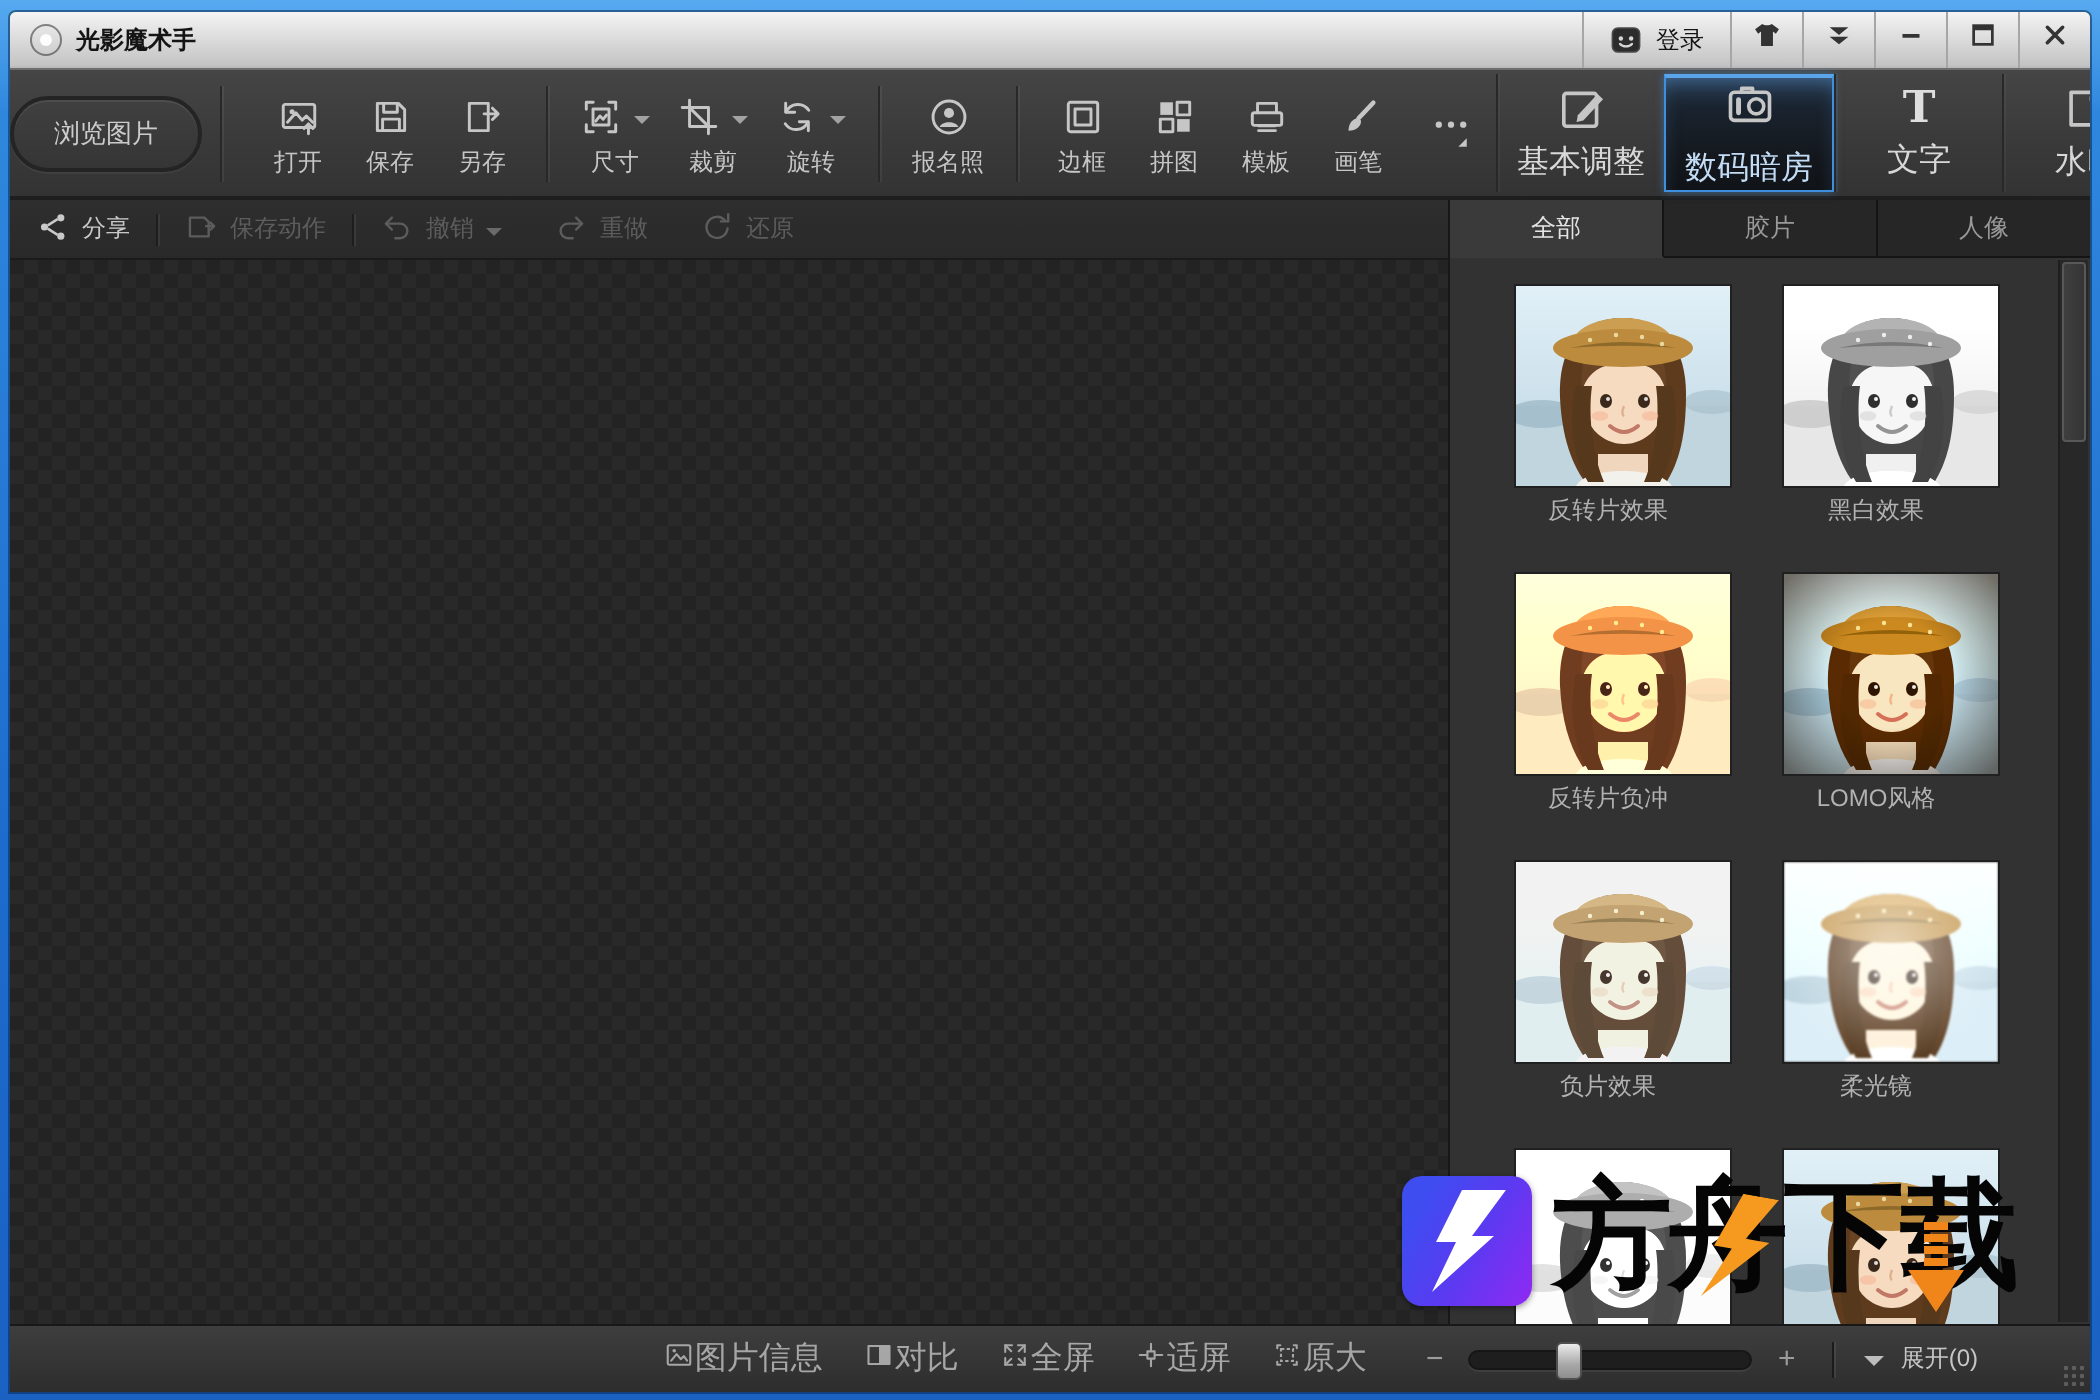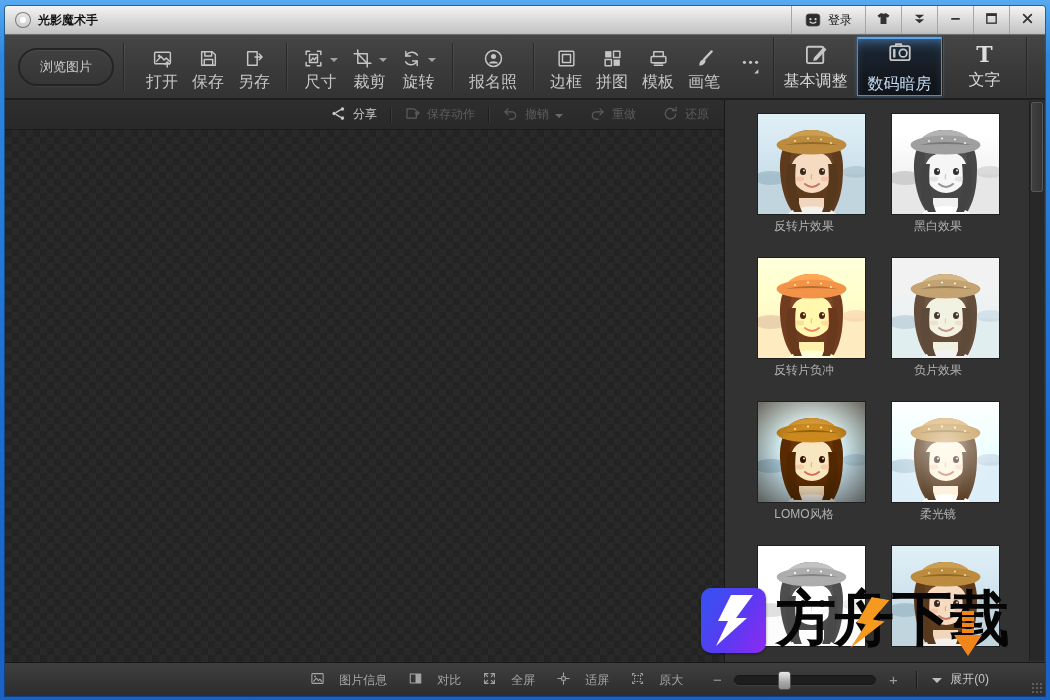--- a/index.html
+++ b/index.html
@@ -28,58 +28,58 @@
   .apptitle{font-size:12px;font-weight:bold;color:#141414;margin-left:7px}
   .tb-right{margin-left:auto;display:flex;align-items:stretch;height:100%}
   .login{display:flex;align-items:center;gap:5px;padding:0 13px;cursor:default;border-left:1px solid #a6a6a6}
   .login-ico{width:18px;height:16px;display:flex}
   .login-label{font-size:12px;color:#141414}
   .winbtns{display:flex;height:100%}
   .winbtn{width:35px;display:flex;align-items:center;justify-content:center;border-left:1px solid #a6a6a6}
   .winbtn svg{width:17px;height:17px}
   
   .toolbar{
-    height:63px;flex:none;display:flex;align-items:center;padding-left:13px;
+    height:63px;flex:none;display:flex;align-items:center;
     background:linear-gradient(180deg,#454545,#3a3a3a 55%,#333333);
     border-bottom:2px solid #1e1e1e;color:#c6c6c6;
   }
   .browse{
     width:96px;height:38px;border-radius:19px;flex:none;
     background:linear-gradient(180deg,#404040,#353535);
     border:2px solid #242424;box-shadow:inset 0 1px 0 rgba(255,255,255,.07),0 1px 0 rgba(255,255,255,.05);
     color:#cbcbcb;font-size:13px;font-family:inherit;
   }
   .tool-items{display:flex;align-items:center;margin-left:6px}
   .tsep{width:1px;height:48px;background:#282828;box-shadow:1px 0 0 rgba(255,255,255,.06);margin:0 9px;flex:none}
   .tool{display:flex;flex-direction:column;align-items:center;padding:3px 7px;min-width:32px}
   .t-top{height:26px;display:flex;align-items:center}
   .t-ico svg{width:21px;height:21px;display:block}
   .dd{width:0;height:0;border:4px solid transparent;border-top-color:#a2a2a2;margin-left:6px;margin-top:6px}
-  .t-label{font-size:16px;color:#c6c6c6;margin-top:3px;white-space:nowrap;line-height:13px}
+  .t-label{font-size:12px;color:#c6c6c6;margin-top:3px;white-space:nowrap;line-height:13px}
   .more-tool .t-top{height:26px}
   
   .modes{margin-left:auto;display:flex;align-self:stretch;align-items:stretch;margin:2px 5px 2px 0}
   .mode{width:83px;display:flex;flex-direction:column;align-items:center;justify-content:center;gap:4px;
     border-left:1px solid #282828;box-shadow:inset 1px 0 0 rgba(255,255,255,.04);position:relative}
   .mode:last-child{border-right:1px solid #282828}
   .m-ico svg{width:26px;height:26px;display:block}
   .m-label{font-size:16px;color:#d8d8d8;white-space:nowrap}
   .mode.active{
     border:1px solid #3e8fdd;border-top:2px solid #5aa4ea;background:linear-gradient(180deg,#1d2a39,#14181d 70%,#101317);
     box-shadow:inset 0 8px 14px -8px rgba(110,180,255,.65),0 0 4px rgba(70,150,230,.5);
     justify-content:space-between;
   }
   .mode.active .m-label{color:#c3dcf6}
   .t-letter{font-family:"DejaVu Serif","Liberation Serif",serif;font-weight:bold;font-size:22px;color:#dedede;line-height:24px}
   
   .main{flex:1;display:flex;min-height:0}
   .left-col{flex:1;display:flex;flex-direction:column;min-width:0}
   .subbar{
     height:29px;flex:none;background:linear-gradient(180deg,#2e2e2e,#292929);
-    border-bottom:1px solid #1b1b1b;display:flex;align-items:center;justify-content:flex-end;padding-right:2px;padding-left:48px;
+    border-bottom:1px solid #1b1b1b;display:flex;align-items:center;padding-right:2px;
   }
   .act{display:flex;align-items:center;gap:6px;padding:0 13px;font-size:12px;color:#c9c9c9;height:100%}
   .act svg{width:17px;height:17px}
   .act.disabled{color:#5c5c5c}
   .asep{width:1px;height:16px;background:#1d1d1d;box-shadow:1px 0 0 rgba(255,255,255,.07)}
   .dd-sm{width:0;height:0;border:4px solid transparent;border-top-color:#6a6a6a;margin-top:7px}
   .canvas{
     flex:1;background-color:#232323;
     background-image:
       linear-gradient(45deg,#292929 25%,transparent 25%,transparent 75%,#292929 75%),
@@ -115,21 +115,21 @@
   
   .bottombar{
     height:33px;flex:none;display:flex;align-items:center;padding:0 12px;position:relative;
     background:linear-gradient(180deg,#3e3e3e,#2d2d2d);border-top:1px solid #181818;
   }
   .nav-group{display:flex;border:1px solid #222;border-radius:13px;overflow:hidden;
     background:linear-gradient(180deg,#434343,#323232);box-shadow:inset 0 1px 0 rgba(255,255,255,.06)}
   .nav-btn{padding:5px 14px;font-size:12px;color:#c9c9c9;border-left:1px solid #262626;box-shadow:inset 1px 0 0 rgba(255,255,255,.04)}
   .nav-btn:first-child{border-left:none;box-shadow:none}
   .spacer{flex:1}
-  .view-btn{display:flex;align-items:flex-end;gap:14px;color:#a6a6a6;font-size:12px;margin-left:21px}
+  .view-btn{display:flex;align-items:center;gap:0;color:#a6a6a6;font-size:16px;margin-left:21px}
   .view-btn svg{width:15px;height:15px}
   .zoom-cluster{display:flex;align-items:center;margin-left:26px}
   .zbtn{color:#9c9c9c;font-size:15px;width:16px;text-align:center;line-height:16px}
   .ztrack{width:140px;height:8px;margin:0 9px;background:#1e1e1e;border:1px solid #161616;border-radius:5px;
     box-shadow:0 1px 0 rgba(255,255,255,.06);position:relative}
   .zthumb{position:absolute;top:-5px;width:11px;height:17px;
     background:linear-gradient(180deg,#ececec,#a8a8a8 60%,#8e8e8e);border:1px solid #4f4f4f;border-radius:3px}
   .bsep{width:1px;height:18px;background:#1b1b1b;box-shadow:1px 0 0 rgba(255,255,255,.07);margin:0 15px}
   .expand{display:flex;align-items:center;gap:8px;color:#c6c6c6;font-size:12px;margin-right:44px}
   .caret-down{width:0;height:0;border:5px solid transparent;border-top-color:#bdbdbd;margin-top:6px}
@@ -441,20 +441,31 @@
                 <path d="M16.2 10.8A6.2 6.2 0 1 1 14.6 6" stroke="currentColor" fill="none" stroke-width="1.4" stroke-linecap="round" stroke-linejoin="round"></path>
                 <path d="M16.6 2.4v4.3h-4.3" stroke="currentColor" fill="none" stroke-width="1.4" stroke-linecap="round" stroke-linejoin="round"></path>
               </svg></span>
           <span>还原</span>
         </div>
       </div>
       <div class="canvas"></div>
     </div>
 
     <div class="right-col">
+      <div class="tabs" id="tabs">
+          <div class="tab active">
+    <span class="tab-label">全部</span>
+  </div>
+          <div class="tab">
+    <span class="tab-label">胶片</span>
+  </div>
+          <div class="tab">
+    <span class="tab-label">人像</span>
+  </div>
+        </div>
       <div class="panel">
         <div class="egrid" id="effects-grid">
             <div class="effect">
     <div class="thumb fx-normal">
                 <svg viewBox="0 0 107 100" preserveAspectRatio="none">
     <defs>
       <linearGradient id="skyg" x1="0" y1="0" x2="0" y2="1">
         <stop offset="0" stop-color="#e3f0f6"></stop>
                       <stop offset=".55" stop-color="#cfe1ea"></stop>
                       <stop offset="1" stop-color="#b7cdd8"></stop>
@@ -567,20 +578,61 @@
     <path d="M54 60 q-1.6 4 0 5.2" stroke="#d8b294" stroke-width="1.2" fill="none"></path>
     <path d="M47 70 q7 6 14 0" stroke="#b97a6a" stroke-width="2" fill="none" stroke-linecap="round"></path>
     <ellipse cx="42" cy="65" rx="4.2" ry="2.4" fill="#f0bca4" opacity=".7"></ellipse>
     <ellipse cx="67" cy="65" rx="4.2" ry="2.4" fill="#f0bca4" opacity=".7"></ellipse>
   </svg>
                 <div class="overlay"></div>
               </div>
     <div class="e-label">反转片负冲</div>
   </div>
             <div class="effect">
+    <div class="thumb fx-lomo">
+                <svg viewBox="0 0 107 100" preserveAspectRatio="none">
+    <defs>
+      <linearGradient id="skyg" x1="0" y1="0" x2="0" y2="1">
+        <stop offset="0" stop-color="#e3f0f6"></stop>
+                      <stop offset=".55" stop-color="#cfe1ea"></stop>
+                      <stop offset="1" stop-color="#b7cdd8"></stop>
+      </linearGradient>
+    </defs>
+    <rect width="107" height="100" fill="url(#skyg)"></rect>
+    <rect y="60" width="107" height="40" fill="#c3d5dd"></rect>
+    <ellipse cx="13" cy="64" rx="17" ry="7" fill="#9fb7c3" opacity=".75"></ellipse>
+    <ellipse cx="98" cy="58" rx="14" ry="6" fill="#a9bfca" opacity=".65"></ellipse>
+    <path d="M53 16 C30 16 21 34 22 56 C23 76 28 90 36 100 L74 100 C82 88 85 74 85 54 C85 32 75 16 53 16Z" fill="#5a3c22"></path>
+    <path d="M41 84 h25 v16 h-25z" fill="#eed7c2"></path>
+    <path d="M30 100 C35 90 72 90 78 100 Z" fill="#f3f1ed"></path>
+    <ellipse cx="54" cy="56" rx="21" ry="23" fill="#f4dcc4"></ellipse>
+    <path d="M33 52 C31 30 42 25 54 25 C66 25 76 30 75 52 C70 38 64 40 54 38 C44 40 38 40 33 52Z" fill="#64452a"></path>
+    <path d="M30 50 C26 68 29 86 36 98 L44 98 C38 84 36 64 38 50Z" fill="#533920"></path>
+    <path d="M78 50 C82 68 79 86 72 98 L64 98 C70 84 72 64 70 50Z" fill="#533920"></path>
+    <path d="M27 31 C29 11 78 11 80 31 C62 26 45 26 27 31Z" fill="#c79f5c"></path>
+    <ellipse cx="53.5" cy="31" rx="35" ry="9.5" fill="#b68c49"></ellipse>
+    <path d="M27 31 C45 27 62 27 80 31 C62 29.5 45 29.5 27 31Z" fill="#8a6a33"></path>
+    <circle cx="37" cy="27" r="1.1" fill="#e8d9a8"></circle>
+                  <circle cx="50" cy="24.5" r="1.1" fill="#e8d9a8"></circle>
+    <circle cx="63" cy="25.5" r="1.1" fill="#e8d9a8"></circle>
+                  <circle cx="73" cy="29" r="1.1" fill="#e8d9a8"></circle>
+    <ellipse cx="45" cy="57.5" rx="3" ry="3.5" fill="#38281c"></ellipse>
+    <ellipse cx="64" cy="57.5" rx="3" ry="3.5" fill="#38281c"></ellipse>
+    <circle cx="46" cy="56.5" r="1" fill="#fff" opacity=".85"></circle>
+    <circle cx="65" cy="56.5" r="1" fill="#fff" opacity=".85"></circle>
+    <path d="M54 60 q-1.6 4 0 5.2" stroke="#d8b294" stroke-width="1.2" fill="none"></path>
+    <path d="M47 70 q7 6 14 0" stroke="#b97a6a" stroke-width="2" fill="none" stroke-linecap="round"></path>
+    <ellipse cx="42" cy="65" rx="4.2" ry="2.4" fill="#f0bca4" opacity=".7"></ellipse>
+    <ellipse cx="67" cy="65" rx="4.2" ry="2.4" fill="#f0bca4" opacity=".7"></ellipse>
+  </svg>
+                <div class="overlay"></div>
+              </div>
+    <div class="e-label">LOMO风格</div>
+  </div>
+            <div class="effect">
     <div class="thumb fx-negative">
                 <svg viewBox="0 0 107 100" preserveAspectRatio="none">
     <defs>
       <linearGradient id="skyg" x1="0" y1="0" x2="0" y2="1">
         <stop offset="0" stop-color="#e3f0f6"></stop>
                       <stop offset=".55" stop-color="#cfe1ea"></stop>
                       <stop offset="1" stop-color="#b7cdd8"></stop>
       </linearGradient>
     </defs>
     <rect width="107" height="100" fill="url(#skyg)"></rect>
@@ -606,61 +658,20 @@
     <circle cx="46" cy="56.5" r="1" fill="#fff" opacity=".85"></circle>
     <circle cx="65" cy="56.5" r="1" fill="#fff" opacity=".85"></circle>
     <path d="M54 60 q-1.6 4 0 5.2" stroke="#d8b294" stroke-width="1.2" fill="none"></path>
     <path d="M47 70 q7 6 14 0" stroke="#b97a6a" stroke-width="2" fill="none" stroke-linecap="round"></path>
     <ellipse cx="42" cy="65" rx="4.2" ry="2.4" fill="#f0bca4" opacity=".7"></ellipse>
     <ellipse cx="67" cy="65" rx="4.2" ry="2.4" fill="#f0bca4" opacity=".7"></ellipse>
   </svg>
                 <div class="overlay"></div>
               </div>
     <div class="e-label">负片效果</div>
-  </div>
-            <div class="effect">
-    <div class="thumb fx-lomo">
-                <svg viewBox="0 0 107 100" preserveAspectRatio="none">
-    <defs>
-      <linearGradient id="skyg" x1="0" y1="0" x2="0" y2="1">
-        <stop offset="0" stop-color="#e3f0f6"></stop>
-                      <stop offset=".55" stop-color="#cfe1ea"></stop>
-                      <stop offset="1" stop-color="#b7cdd8"></stop>
-      </linearGradient>
-    </defs>
-    <rect width="107" height="100" fill="url(#skyg)"></rect>
-    <rect y="60" width="107" height="40" fill="#c3d5dd"></rect>
-    <ellipse cx="13" cy="64" rx="17" ry="7" fill="#9fb7c3" opacity=".75"></ellipse>
-    <ellipse cx="98" cy="58" rx="14" ry="6" fill="#a9bfca" opacity=".65"></ellipse>
-    <path d="M53 16 C30 16 21 34 22 56 C23 76 28 90 36 100 L74 100 C82 88 85 74 85 54 C85 32 75 16 53 16Z" fill="#5a3c22"></path>
-    <path d="M41 84 h25 v16 h-25z" fill="#eed7c2"></path>
-    <path d="M30 100 C35 90 72 90 78 100 Z" fill="#f3f1ed"></path>
-    <ellipse cx="54" cy="56" rx="21" ry="23" fill="#f4dcc4"></ellipse>
-    <path d="M33 52 C31 30 42 25 54 25 C66 25 76 30 75 52 C70 38 64 40 54 38 C44 40 38 40 33 52Z" fill="#64452a"></path>
-    <path d="M30 50 C26 68 29 86 36 98 L44 98 C38 84 36 64 38 50Z" fill="#533920"></path>
-    <path d="M78 50 C82 68 79 86 72 98 L64 98 C70 84 72 64 70 50Z" fill="#533920"></path>
-    <path d="M27 31 C29 11 78 11 80 31 C62 26 45 26 27 31Z" fill="#c79f5c"></path>
-    <ellipse cx="53.5" cy="31" rx="35" ry="9.5" fill="#b68c49"></ellipse>
-    <path d="M27 31 C45 27 62 27 80 31 C62 29.5 45 29.5 27 31Z" fill="#8a6a33"></path>
-    <circle cx="37" cy="27" r="1.1" fill="#e8d9a8"></circle>
-                  <circle cx="50" cy="24.5" r="1.1" fill="#e8d9a8"></circle>
-    <circle cx="63" cy="25.5" r="1.1" fill="#e8d9a8"></circle>
-                  <circle cx="73" cy="29" r="1.1" fill="#e8d9a8"></circle>
-    <ellipse cx="45" cy="57.5" rx="3" ry="3.5" fill="#38281c"></ellipse>
-    <ellipse cx="64" cy="57.5" rx="3" ry="3.5" fill="#38281c"></ellipse>
-    <circle cx="46" cy="56.5" r="1" fill="#fff" opacity=".85"></circle>
-    <circle cx="65" cy="56.5" r="1" fill="#fff" opacity=".85"></circle>
-    <path d="M54 60 q-1.6 4 0 5.2" stroke="#d8b294" stroke-width="1.2" fill="none"></path>
-    <path d="M47 70 q7 6 14 0" stroke="#b97a6a" stroke-width="2" fill="none" stroke-linecap="round"></path>
-    <ellipse cx="42" cy="65" rx="4.2" ry="2.4" fill="#f0bca4" opacity=".7"></ellipse>
-    <ellipse cx="67" cy="65" rx="4.2" ry="2.4" fill="#f0bca4" opacity=".7"></ellipse>
-  </svg>
-                <div class="overlay"></div>
-              </div>
-    <div class="e-label">LOMO风格</div>
   </div>
             <div class="effect">
     <div class="thumb fx-soft">
                 <svg viewBox="0 0 107 100" preserveAspectRatio="none">
     <defs>
       <linearGradient id="skyg" x1="0" y1="0" x2="0" y2="1">
         <stop offset="0" stop-color="#e3f0f6"></stop>
                       <stop offset=".55" stop-color="#cfe1ea"></stop>
                       <stop offset="1" stop-color="#b7cdd8"></stop>
       </linearGradient>

